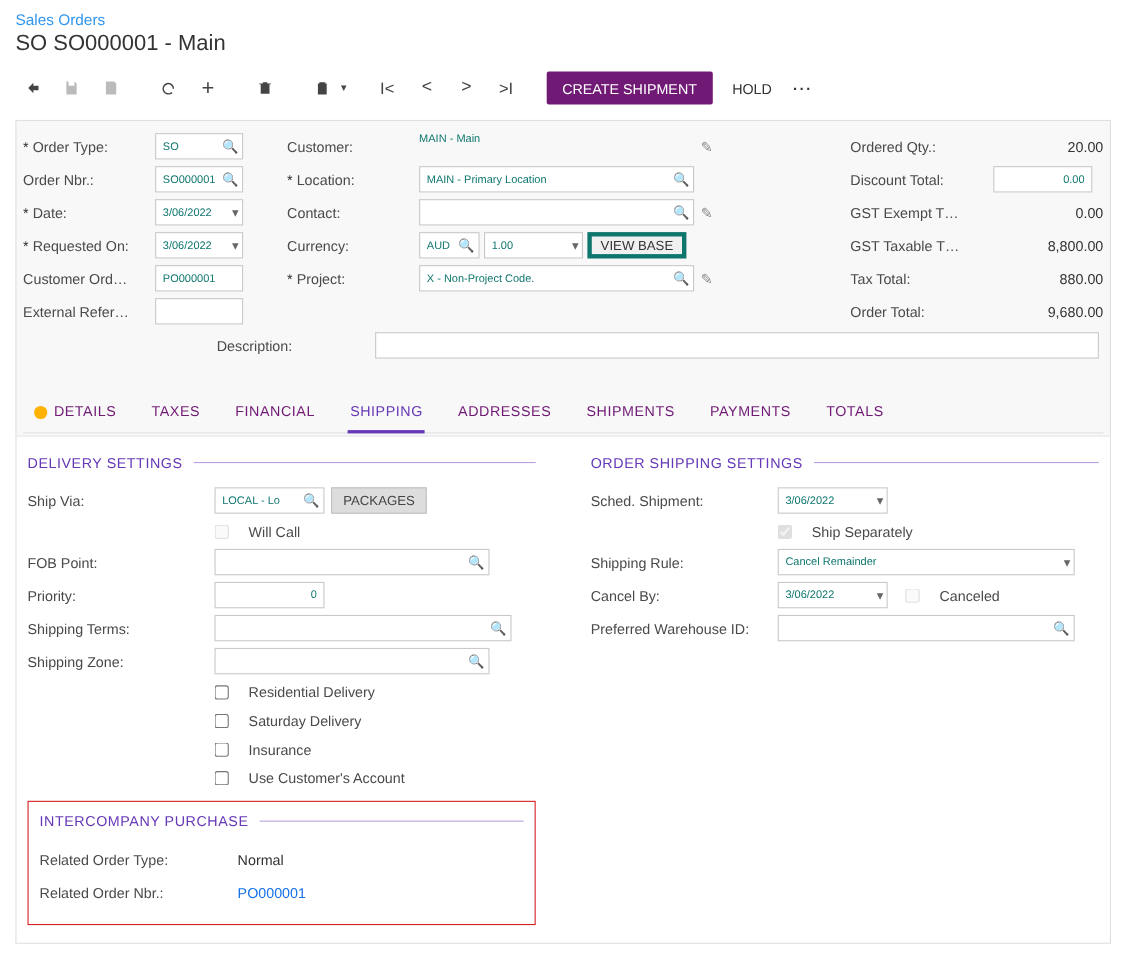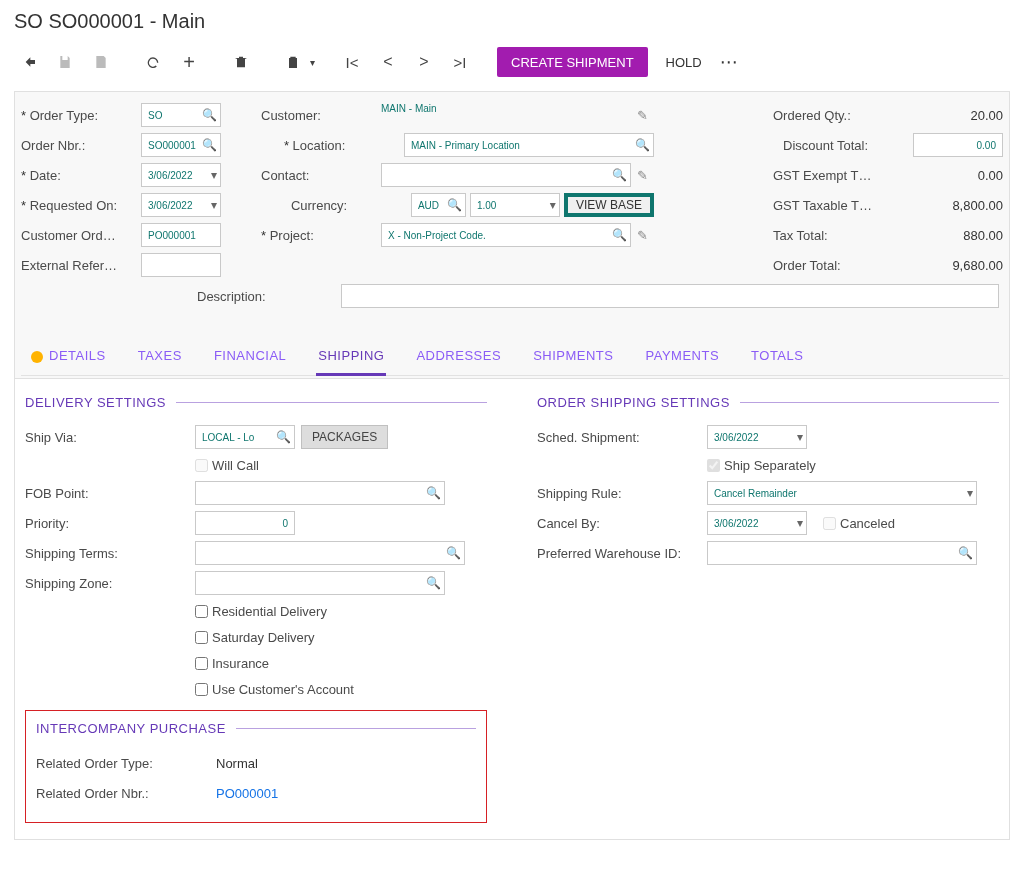--- a/index.html
+++ b/index.html
@@ -23,21 +23,21 @@
   width: 30px; height: 28px;
   display: inline-flex; align-items: center; justify-content: center;
   color: #444; border-radius: 3px;
   cursor: pointer;
 }
 .tb-btn.disabled { color: #bbb; cursor: not-allowed; }
 .tb-sep { width: 10px; }
 .tb-dd { display: inline-flex; align-items: center; }
 .tb-caret { font-size: 10px; color: #444; margin-left: 2px; }
 .tb-create {
-  background: #a21caf; color: #fff; font-weight: 500;
+  background: #701a75; color: #fff; font-weight: 500;
   height: 30px; padding: 0 14px;
   display: inline-flex; align-items: center;
   border-radius: 2px; cursor: pointer;
 }
 .tb-hold {
   color: #333; font-weight: 500; height: 30px;
   padding: 0 12px; display: inline-flex; align-items: center;
   cursor: pointer;
 }
 .dots { font-size: 18px; letter-spacing: 2px; cursor: pointer; }
@@ -45,21 +45,20 @@
 .form-area {
   border: 1px solid #e0e0e0;
   background: #f8f8f8;
   padding: 8px 6px 2px 6px;
 }
 .form-row { display: flex; gap: 40px; }
 .form-col { display: flex; flex-direction: column; }
 .field {
   display: flex; align-items: center;
   height: 30px;
-  justify-content: flex-end;
 }
 .field .lbl {
   width: 120px;
   color: #4a4a4a;
   font-size: 13px;
   white-space: nowrap; overflow: hidden; text-overflow: ellipsis;
 }
 .field.req .lbl::before { content: "* "; color: #333; }
 input[type=text], .inp, .inp-r {
   height: 24px; border: 1px solid #c9c9c9;
@@ -103,21 +102,21 @@
 .desc-row .lbl { width: 320px; padding-left: 176px; color: #4a4a4a; }
 .desc-inp { flex: 1; height: 24px; border: 1px solid #c9c9c9; background: #fff; margin-right: 4px; }
 
 .tabs {
   display: flex; gap: 28px;
   border-bottom: 1px solid #e2e2e2;
   padding: 20px 8px 0 8px;
 }
 .tab {
   padding: 10px 2px; font-size: 13px;
-  color: #8b5cf6; letter-spacing: 0.5px;
+  color: #701a75; letter-spacing: 0.5px;
   cursor: pointer;
 }
 .tab.warn::before {
   content: "";
   display: inline-block; width: 12px; height: 12px;
   border-radius: 50%; background: #ffb300;
   margin-right: 6px; vertical-align: middle;
 }
 .tab.active {
   color: #6639b7; font-weight: 500;
@@ -137,21 +136,21 @@
   color: #6639b7; font-size: 13px; letter-spacing: 0.5px;
   display: flex; align-items: center; gap: 10px;
   margin-bottom: 12px;
 }
 .section-title .line {
   flex: 1; height: 1px; background: #b9a1e0;
 }
 .sf { display: flex; align-items: center; height: 30px; }
 .sf .slbl { width: 170px; color: #4a4a4a; }
 .sf .sval { display: flex; align-items: center; gap: 6px; }
-.chk-row { display: flex; align-items: center; height: 26px; margin-left: 170px; color: #4a4a4a; gap: 4px; }
+.chk-row { display: flex; align-items: center; height: 26px; margin-left: 170px; color: #4a4a4a; gap: 18px; }
 .chk-row.noml { margin-left: 0; }
 .packages {
   height: 24px; padding: 0 10px;
   background: #ddd; border: 1px solid #c0c0c0;
   color: #444; font-size: 12px; cursor: pointer;
   display: inline-flex; align-items: center;
 }
 .interco-box {
   border: 1.5px solid #d62024;
   padding: 10px 10px 14px 10px;
@@ -160,20 +159,21 @@
 .interco-box .sf .slbl { width: 180px; }
 .link-val { color: #1573e6; cursor: pointer; }
 .disabled-chk { opacity: 0.7; }
 
 .sm-icon { width: 16px; height: 16px; fill: currentColor; }
 </style>
 </head>
 <body>
 
 <div class="page">
+  <div class="breadcrumb">Sales Orders</div>
   <div class="page-title">SO SO000001 - Main</div>
 
   <div class="toolbar">
     <div class="tb-btn">
       <svg class="sm-icon" viewBox="0 0 24 24">
           <path d="M14 5l-7 7 7 7v-4h7v-6h-7z"></path>
         </svg>
     </div>
     <div class="tb-btn disabled">
       <svg class="sm-icon" viewBox="0 0 24 24">

